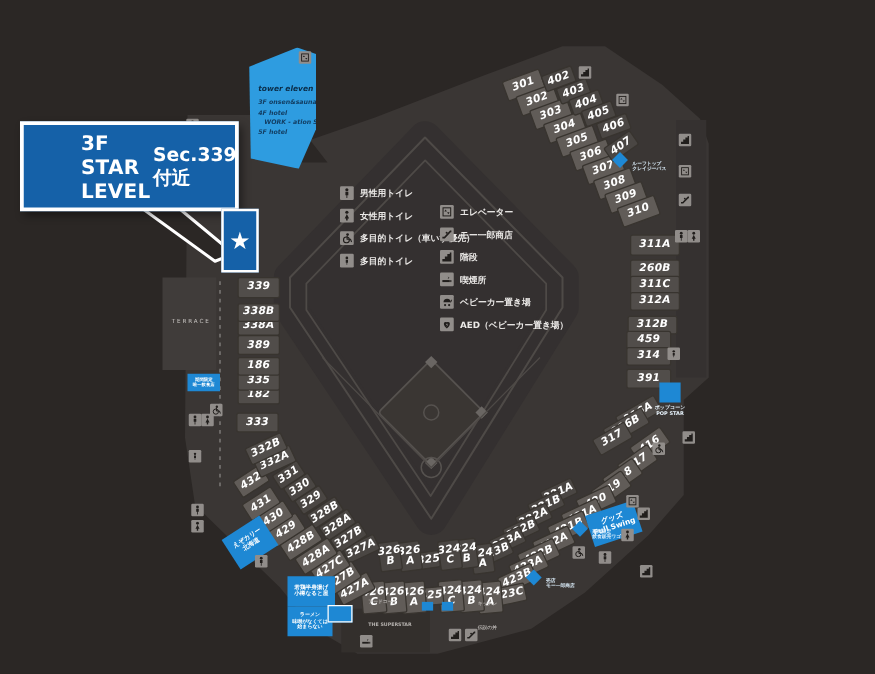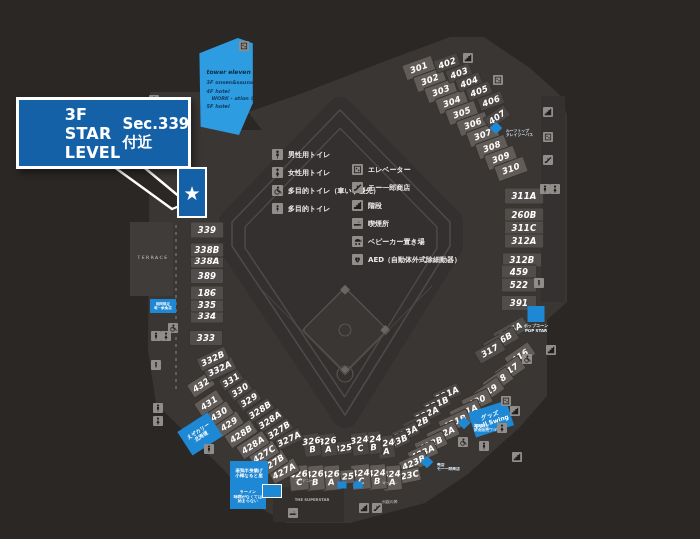--- a/index.html
+++ b/index.html
@@ -234,21 +234,21 @@
       <div class="sec" style="--x: 524px; --y: 241px; --w: 38px; --h: 13px;">
         <span>312A</span>
       </div>
       <div class="sec" style="--x: 522px; --y: 260px; --w: 38px; --h: 13px;">
         <span>312B</span>
       </div>
       <div class="sec" style="--x: 519px; --y: 272px; --w: 34px; --h: 13px;">
         <span>459</span>
       </div>
       <div class="sec" style="--x: 519px; --y: 285px; --w: 34px; --h: 13px;">
-        <span>522</span>
+        <span>314</span>
       </div>
       <div class="sec" style="--x: 519px; --y: 303px; --w: 34px; --h: 14px;">
         <span>391</span>
       </div>
       <div class="sec" style="--x: 511px; --y: 331px; --w: 34px; --h: 13px; --r: -30deg;">
         <span>316A</span>
       </div>
       <div class="sec" style="--x: 501px; --y: 341px; --w: 34px; --h: 13px; --r: -30deg;">
         <span>316B</span>
       </div>
@@ -410,21 +410,21 @@
       <div class="sec" style="--x: 220px; --y: 369px; --w: 30px; --h: 13px; --r: -25deg;">
         <span>332A</span>
       </div>
       <div class="sec" style="--x: 213px; --y: 359px; --w: 30px; --h: 13px; --r: -25deg;">
         <span>332B</span>
       </div>
       <div class="sec" style="--x: 206px; --y: 338px; --w: 32px; --h: 14px;">
         <span>333</span>
       </div>
       <div class="sec" style="--x: 207px; --y: 316px; --w: 32px; --h: 13px;">
-        <span>334</span>
+        <span>182</span>
       </div>
       <div class="sec" style="--x: 207px; --y: 305px; --w: 32px; --h: 13px;">
         <span>335</span>
       </div>
       <div class="sec" style="--x: 207px; --y: 293px; --w: 32px; --h: 13px;">
         <span>186</span>
       </div>
       <div class="sec" style="--x: 207px; --y: 276px; --w: 32px; --h: 14px;">
         <span>389</span>
       </div>
@@ -732,21 +732,21 @@
           </svg>
         </span>
         <span class="txt">ベビーカー置き場</span>
       </div>
       <div class="legend-row">
         <span class="sq">
           <svg viewBox="0 0 10 10" fill="currentColor">
             <use href="#i-aed"></use>
           </svg>
         </span>
-        <span class="txt">AED（自動体外式除細動器）</span>
+        <span class="txt">AED（ベビーカー置き場）</span>
       </div>
     </div>
 
   <div id="callout" class="abs">
     <span class="c1">3F STAR LEVEL</span>
     <span class="c2">Sec.339付近</span>
   </div>
 
   <div id="star-marker" class="abs">
     <span>★</span>

